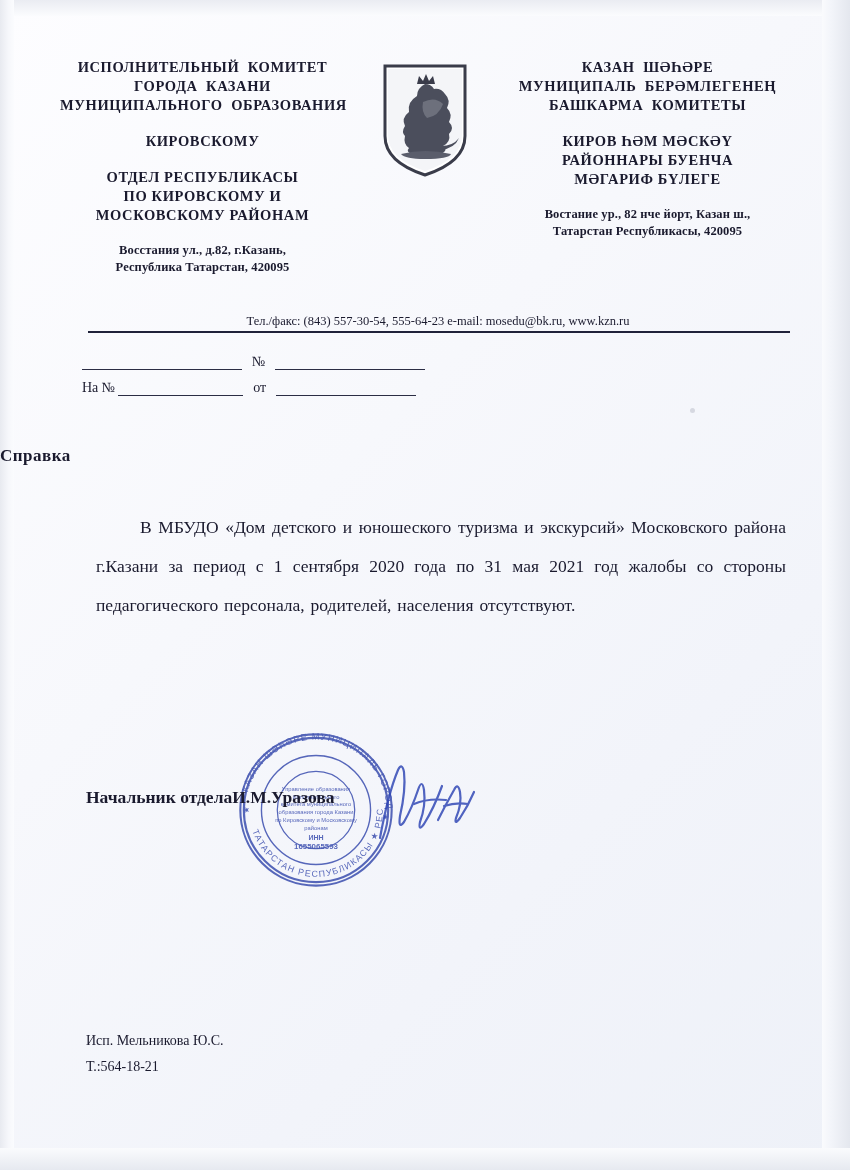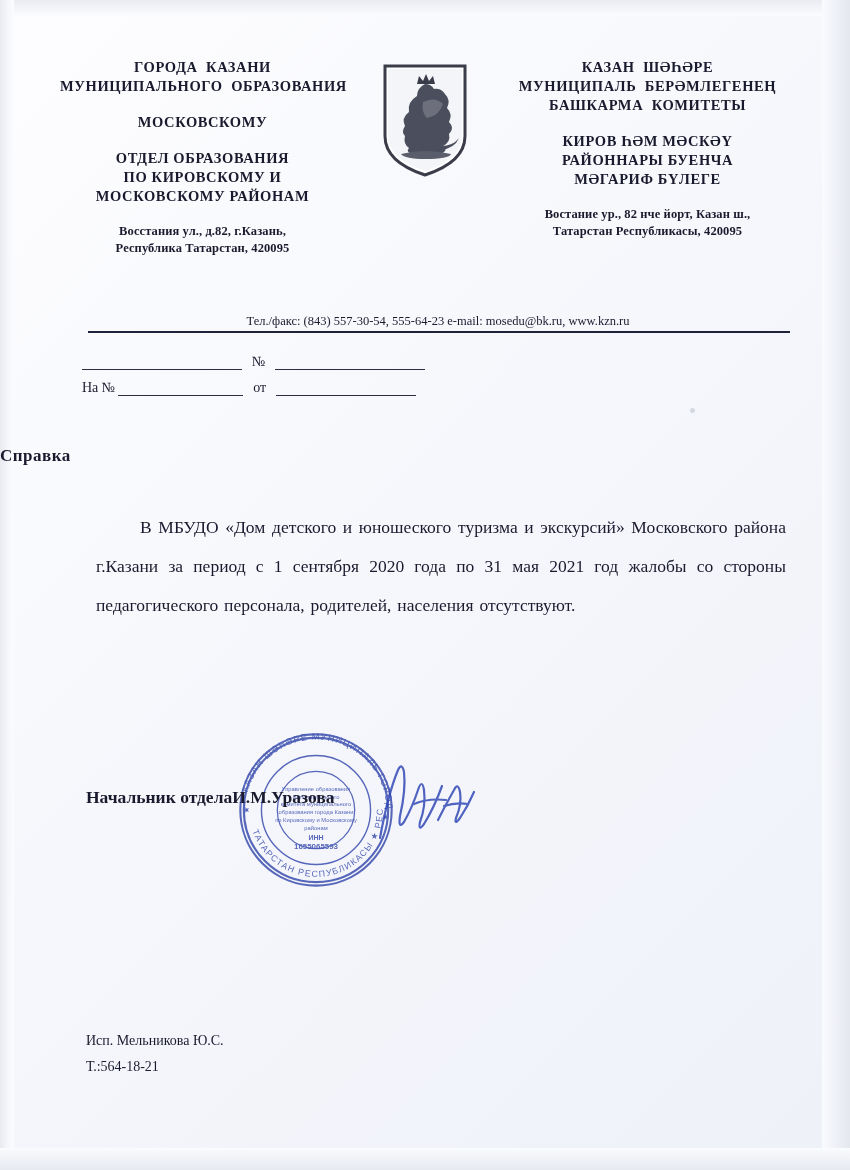--- a/index.html
+++ b/index.html
@@ -209,28 +209,29 @@
   <div class="page-edge-top"></div>
   <div class="page-edge-left"></div>
   <div class="page-edge-right"></div>
   <div class="page-edge-bottom"></div>
   <div class="smudge"></div>
 
   <div class="letterhead">
 
     <div class="lh-col">
       <div class="lh-block">
+        <div class="lh-line">ИСПОЛНИТЕЛЬНЫЙ  КОМИТЕТ</div>
         <div class="lh-line">ГОРОДА  КАЗАНИ</div>
         <div class="lh-line">МУНИЦИПАЛЬНОГО  ОБРАЗОВАНИЯ</div>
       </div>
       <div class="lh-block">
-        <div class="lh-line">МОСКОВСКОМУ</div>
-      </div>
-      <div class="lh-block">
-        <div class="lh-line">ОТДЕЛ ОБРАЗОВАНИЯ</div>
+        <div class="lh-line">КИРОВСКОМУ</div>
+      </div>
+      <div class="lh-block">
+        <div class="lh-line">ОТДЕЛ РЕСПУБЛИКАСЫ</div>
         <div class="lh-line">ПО КИРОВСКОМУ И</div>
         <div class="lh-line">МОСКОВСКОМУ РАЙОНАМ</div>
       </div>
       <div class="lh-block addr">
         <div class="lh-line">Восстания ул., д.82, г.Казань,</div>
         <div class="lh-line">Республика Татарстан, 420095</div>
       </div>
     </div>
 
     <div class="lh-center">

